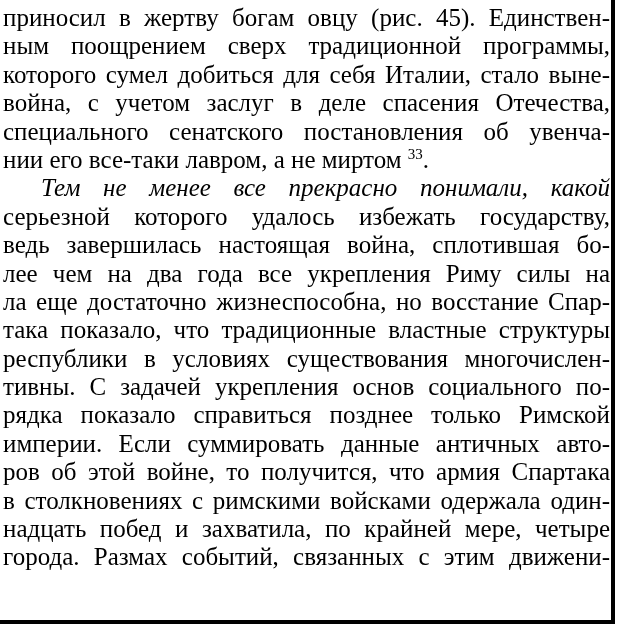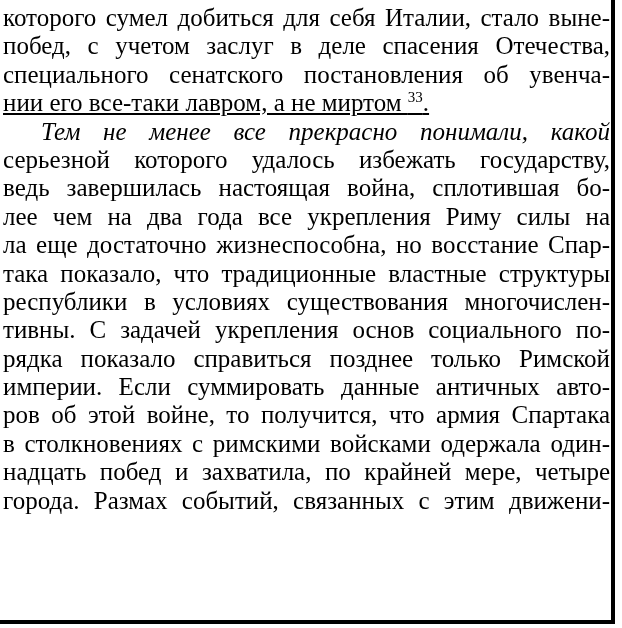--- a/index.html
+++ b/index.html
@@ -26,21 +26,20 @@
     font-size: 25px;
     line-height: 28.4px;
     height: 28.4px;
     overflow: hidden;
     text-align: justify;
     text-align-last: justify;
     -moz-text-align-last: justify;
   }
   .line.no-justify {
     text-align-last: left;
-    text-decoration: underline;
     -moz-text-align-last: left;
   }
   .line.indent {
     text-indent: 38px;
     font-style: italic;
   }
   sup.footnote {
     font-size: 15px;
     line-height: 0;
     vertical-align: baseline;
@@ -62,22 +61,24 @@
     width: 615px;
     height: 4px;
     background: #000000;
   }
 </style>
 </head>
 <body>
 
 <div class="page" style="background: rgb(255, 255, 255); color: rgb(0, 0, 0);">
   <div class="text-block">
+      <div class="line">приносил в жертву богам овцу (рис. 45). Единствен-</div>
+      <div class="line">ным поощрением сверх традиционной программы,</div>
       <div class="line">которого сумел добиться для себя Италии, стало выне-</div>
-      <div class="line">побед, с учетом заслуг в деле спасения Отечества,</div>
+      <div class="line">война, с учетом заслуг в деле спасения Отечества,</div>
       <div class="line">специального сенатского постановления об увенча-</div>
       <div class="line no-justify">нии его все-таки лавром, а не миртом&nbsp;<sup class="footnote">33</sup>.</div>
       <div class="line indent">Тем не менее все прекрасно понимали, какой</div>
       <div class="line">серьезной которого удалось избежать государству,</div>
       <div class="line">ведь завершилась настоящая война, сплотившая бо-</div>
       <div class="line">лее чем на два года все укрепления Риму силы на</div>
       <div class="line">ла еще достаточно жизнеспособна, но восстание Спар-</div>
       <div class="line">така показало, что традиционные властные структуры</div>
       <div class="line">республики в условиях существования многочислен-</div>
       <div class="line">тивны. С задачей укрепления основ социального по-</div>

